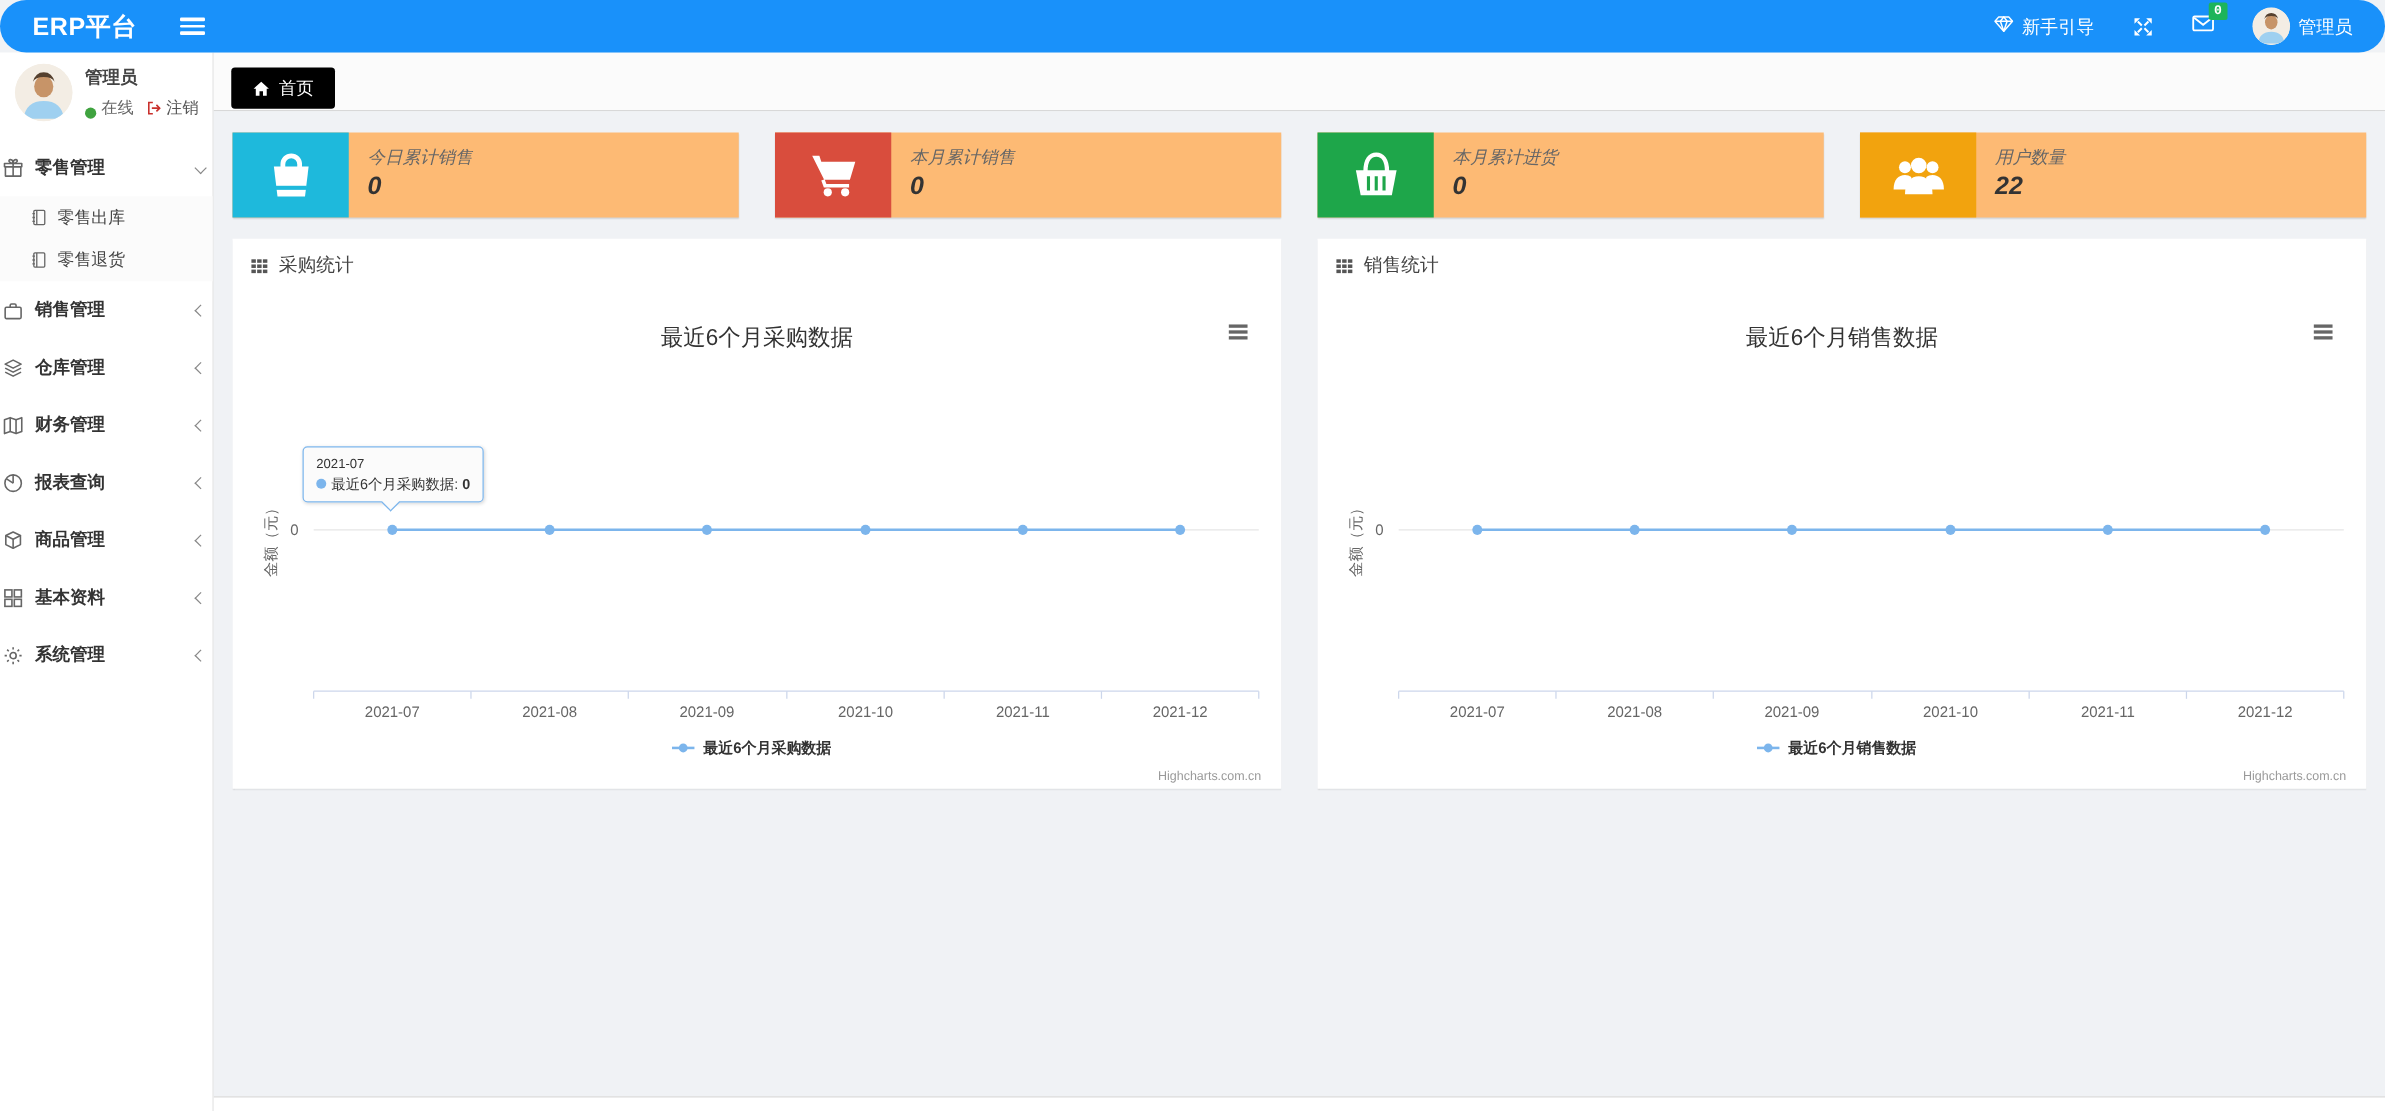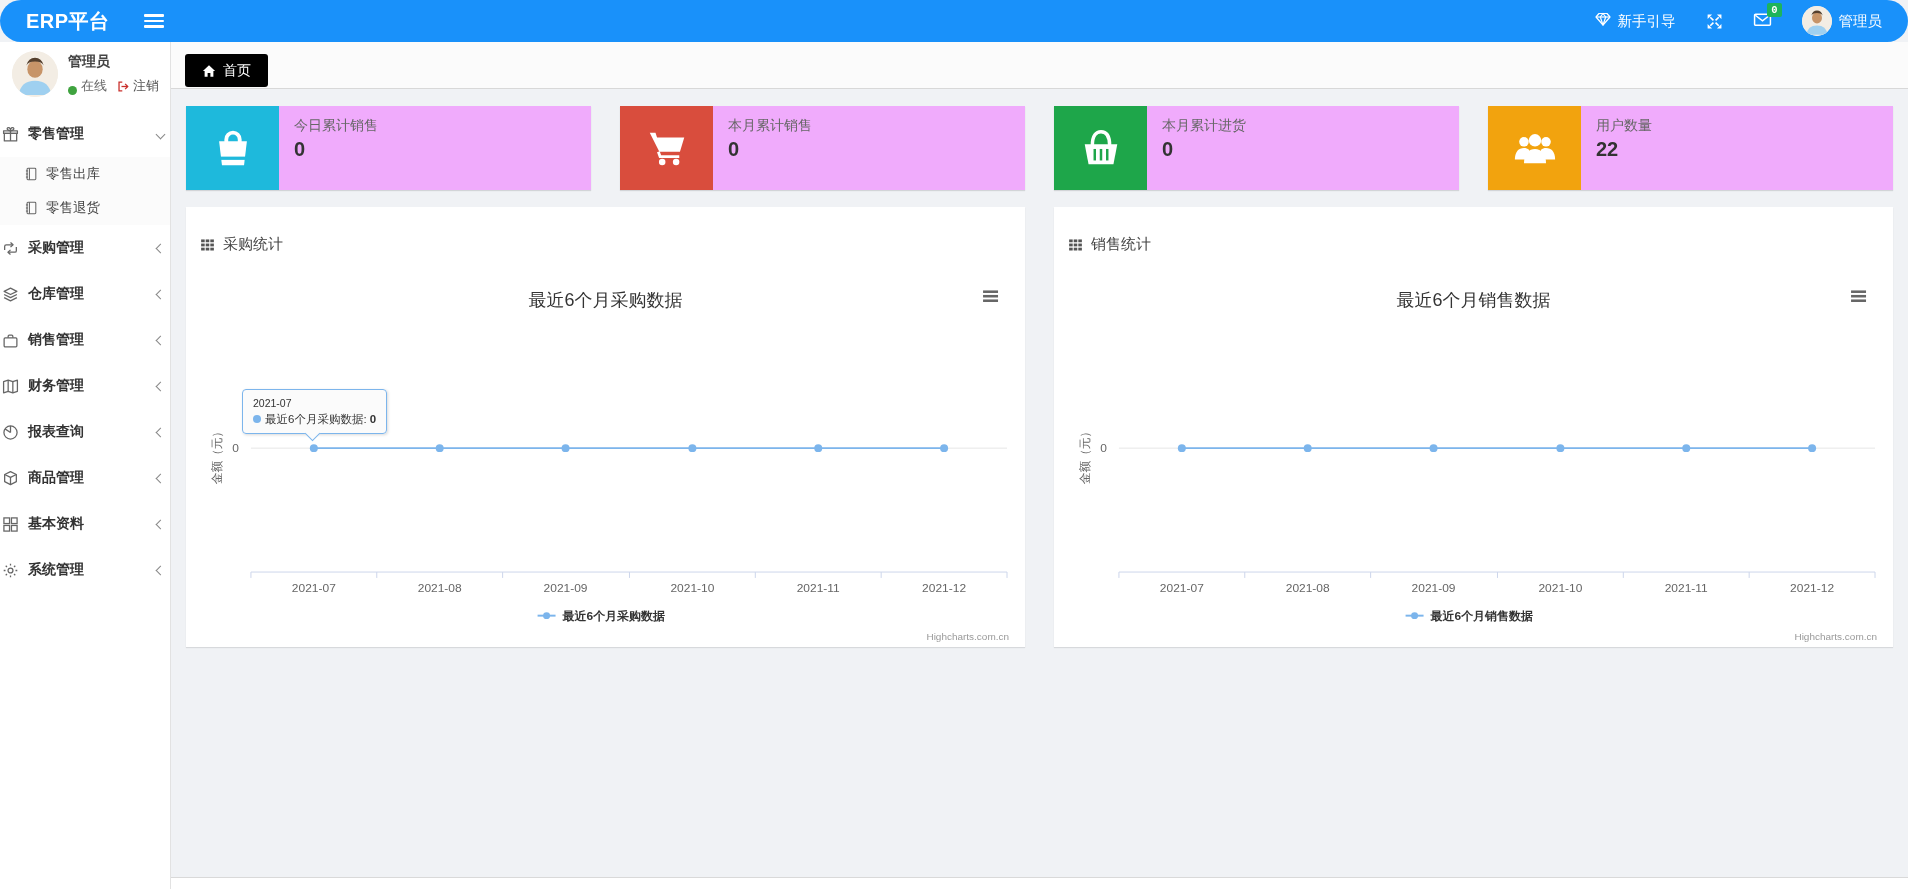--- a/index.html
+++ b/index.html
@@ -42,32 +42,32 @@
   
   .main { position:absolute; top:42px; left:171px; width:1737px; height:847px; display:flex; flex-direction:column; }
   .tabstrip { height:47px; background:#fbfbfb; border-bottom:1px solid #d8d8d8; padding:12px 14px 0 14px; flex:none; }
   .tab { display:inline-flex; align-items:center; gap:7px; height:33px; padding:0 17px;
     background:#000000; color:#fff; font-size:14px; border-radius:3px; cursor:pointer; }
   .content { flex:1; padding:17px 15px 0 15px; background:#f0f2f5; overflow:hidden; }
   .footer { height:12px; background:#fff; border-top:1px solid #d9d9d9; flex:none; }
 
   
   .stats { display:flex; gap:29px; margin-bottom:17px; }
-  .card { flex:1; height:84px; background:#f0abfc; display:flex; box-shadow:0 1px 1px rgba(0,0,0,.12); }
+  .card { flex:1; height:68px; background:#fdba74; display:flex; box-shadow:0 1px 1px rgba(0,0,0,.12);font-style:italic; }
   .card-icon { width:93px; flex:none; display:flex; align-items:center; justify-content:center; }
   .card-body { padding:11px 15px; }
   .card-label { font-size:14px; color:#666; }
   .card-value { font-size:20px; font-weight:bold; color:#333; margin-top:3px; }
 
   
   .panels { display:flex; gap:29px; }
   .panel { flex:1; height:440px; background:#fff; box-shadow:0 1px 1px rgba(0,0,0,.1);
     display:flex; flex-direction:column; }
   .panel-header { padding:12px 14px 9px 14px; display:flex; align-items:center; gap:8px;
-    font-size:15px; color:#444; flex:none;margin-top:16px; }
+    font-size:15px; color:#444; flex:none; }
   .panel-body { flex:1; position:relative; }
   .chart-svg { position:absolute; inset:0; width:100%; height:100%; }
 
   
   .hc-tooltip { position:absolute; left:56px; top:126px; background:rgba(251,251,251,.95);
     border:1px solid #7cb5ec; border-radius:4px; padding:7px 10px 6px 10px; font-size:11.5px;
     white-space:nowrap; box-shadow:1px 1px 3px rgba(0,0,0,.15); z-index:5; }
   .hc-tooltip .tt-date { font-size:10.5px; color:#333; margin-bottom:3px; }
   .tt-dot { display:inline-block; width:8px; height:8px; border-radius:50%; background:#7cb5ec; margin-right:4px; }
   .tt-val { font-weight:bold; }
@@ -182,47 +182,37 @@
           <rect x="3.5" y="1.5" width="10" height="13" rx="1"></rect>
             <line x1="6.2" y1="1.5" x2="6.2" y2="14.5"></line>
           <line x1="2.2" y1="4.5" x2="4.5" y2="4.5"></line>
             <line x1="2.2" y1="8" x2="4.5" y2="8"></line>
             <line x1="2.2" y1="11.5" x2="4.5" y2="11.5"></line>
         </svg>
         <span>零售退货</span>
       </li>
     </ul>
 
+
     <li class="menu-item">
       <svg width="17" height="17" viewBox="0 0 16 16" fill="none" stroke="#666" stroke-width="1.2" stroke-linejoin="round">
-        <path d="M2.5 9.5 V6 a1.5 1.5 0 0 1 1.5 -1.5 H10"></path>
-          <polyline points="8,2.3 10.4,4.5 8,6.7"></polyline>
-        <path d="M13.5 6.5 V10 a1.5 1.5 0 0 1 -1.5 1.5 H6"></path>
-          <polyline points="8,9.3 5.6,11.5 8,13.7"></polyline>
-      </svg>
-      <span>采购管理</span>
+        <rect x="2" y="5.5" width="12" height="8.5" rx="1"></rect>
+        <path d="M5.8 5.5 V4 a1 1 0 0 1 1 -1 h2.4 a1 1 0 0 1 1 1 v1.5"></path>
+      </svg>
+      <span>销售管理</span>
       <span class="chev left"></span>
     </li>
 
     <li class="menu-item">
       <svg width="17" height="17" viewBox="0 0 16 16" fill="none" stroke="#666" stroke-width="1.2" stroke-linejoin="round">
         <polygon points="8,2 14,5 8,8 2,5"></polygon>
           <polyline points="2,8 8,11 14,8"></polyline>
           <polyline points="2,11 8,14 14,11"></polyline>
       </svg>
       <span>仓库管理</span>
-      <span class="chev left"></span>
-    </li>
-
-    <li class="menu-item">
-      <svg width="17" height="17" viewBox="0 0 16 16" fill="none" stroke="#666" stroke-width="1.2" stroke-linejoin="round">
-        <rect x="2" y="5.5" width="12" height="8.5" rx="1"></rect>
-        <path d="M5.8 5.5 V4 a1 1 0 0 1 1 -1 h2.4 a1 1 0 0 1 1 1 v1.5"></path>
-      </svg>
-      <span>销售管理</span>
       <span class="chev left"></span>
     </li>
 
     <li class="menu-item">
       <svg width="17" height="17" viewBox="0 0 16 16" fill="none" stroke="#666" stroke-width="1.2" stroke-linejoin="round">
         <path d="M1.5 3.5 L5.8 2 L10.2 3.5 L14.5 2 V12.5 L10.2 14 L5.8 12.5 L1.5 14 Z"></path>
         <line x1="5.8" y1="2" x2="5.8" y2="12.5"></line>
           <line x1="10.2" y1="3.5" x2="10.2" y2="14"></line>
       </svg>
       <span>财务管理</span>

